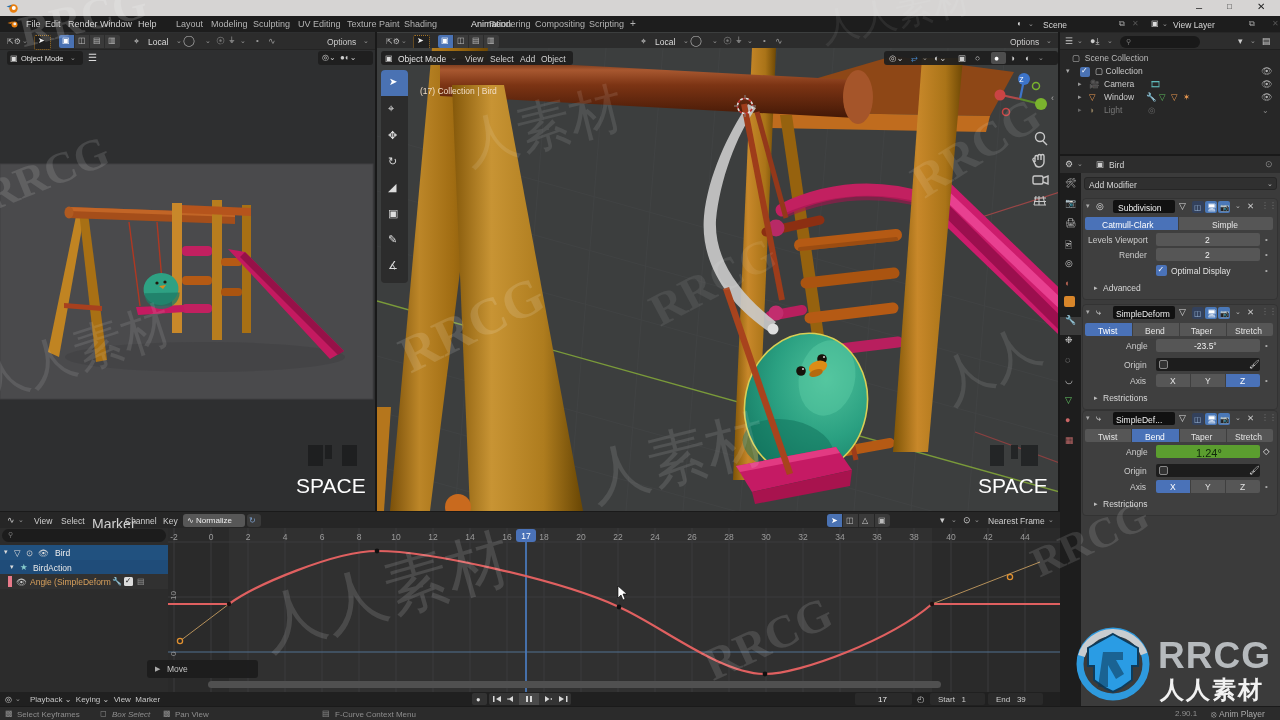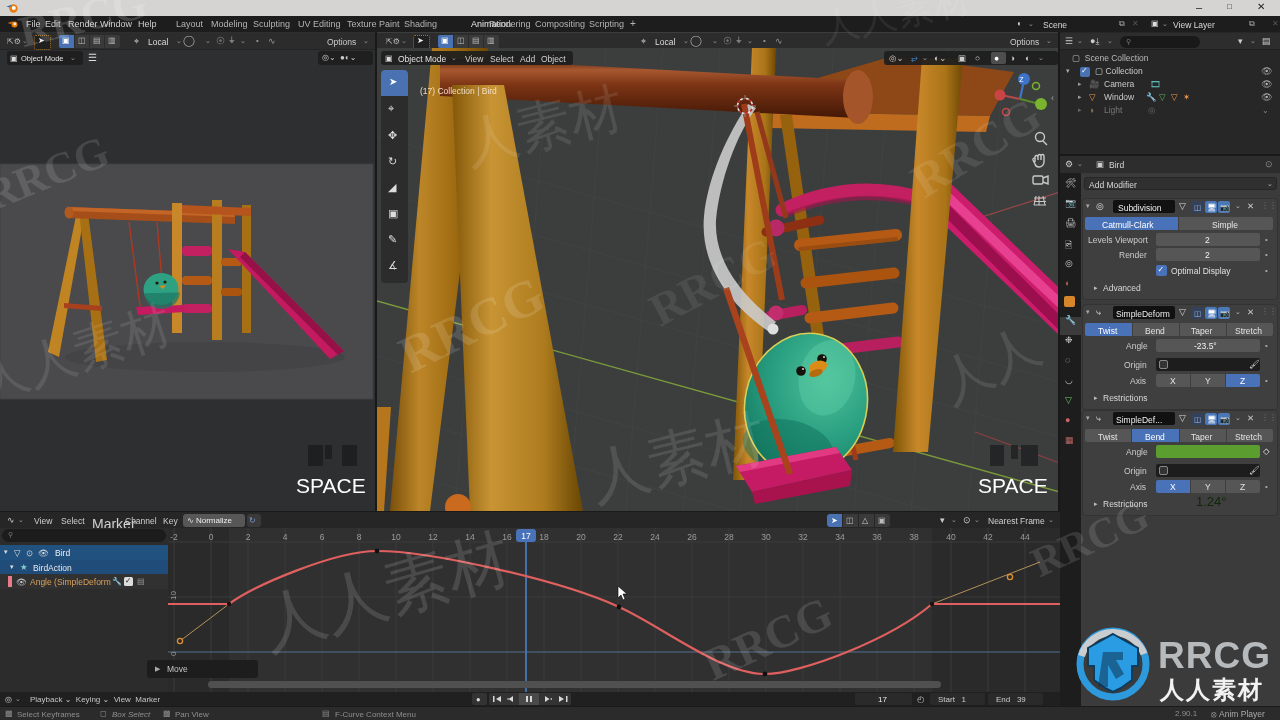--- a/index.html
+++ b/index.html
@@ -536,21 +536,21 @@
     <div class="ab" style="left:25px;top:273px;width:46px;height:13px;background:#565656;border-radius:2px 0 0 2px;"></div>
     <div class="ab" style="left:72px;top:273px;width:47px;height:13px;background:#4a72b8;"></div>
     <div class="ab" style="left:120px;top:273px;width:46px;height:13px;background:#565656;"></div>
     <div class="ab" style="left:167px;top:273px;width:46px;height:13px;background:#565656;border-radius:0 2px 2px 0;"></div>
     <div class="t" style="left:38px;top:275.5px;font-size:8.5px;color:#e4e4e4;">Twist</div>
     <div class="t" style="left:85px;top:275.5px;font-size:8.5px;color:#fff;">Bend</div>
     <div class="t" style="left:131px;top:275.5px;font-size:8.5px;color:#e4e4e4;">Taper</div>
     <div class="t" style="left:175px;top:275.5px;font-size:8.5px;color:#e4e4e4;">Stretch</div>
     <div class="t" style="left:66px;top:291px;font-size:8.5px;color:#ccc;">Angle</div>
     <div class="ab" style="left:96px;top:289px;width:104px;height:13px;background:#5b9e2f;border-radius:2px;"></div>
-    <div class="t" style="left:136px;top:291px;font-size:13px;color:#10280a;margin-top:47px;">1.24°</div>
+    <div class="t" style="left:136px;top:291px;font-size:11px;color:#10280a;">1.24°</div>
     <div class="t" style="left:203px;top:290px;font-size:8.5px;color:#e8e8e8;">◇</div>
     <div class="t" style="left:64px;top:310px;font-size:8.5px;color:#ccc;">Origin</div>
     <div class="ab" style="left:96px;top:308px;width:104px;height:13px;background:#1d1d1d;border-radius:2px;"></div>
     <div class="ab" style="left:99px;top:310px;width:9px;height:9px;background:#333;border:1px solid #888;border-radius:2px;box-sizing:border-box;"></div>
     <div class="t" style="left:189px;top:309px;font-size:8.5px;color:#ddd;">🖌</div>
     <div class="t" style="left:70px;top:326px;font-size:8.5px;color:#ccc;">Axis</div>
     <div class="ab" style="left:96px;top:324px;width:34px;height:13px;background:#4a72b8;border-radius:2px 0 0 2px;"></div>
     <div class="ab" style="left:131px;top:324px;width:34px;height:13px;background:#565656;"></div>
     <div class="ab" style="left:166px;top:324px;width:34px;height:13px;background:#565656;border-radius:0 2px 2px 0;"></div>
     <div class="t" style="left:110px;top:326px;font-size:8.5px;color:#fff;">X</div>

